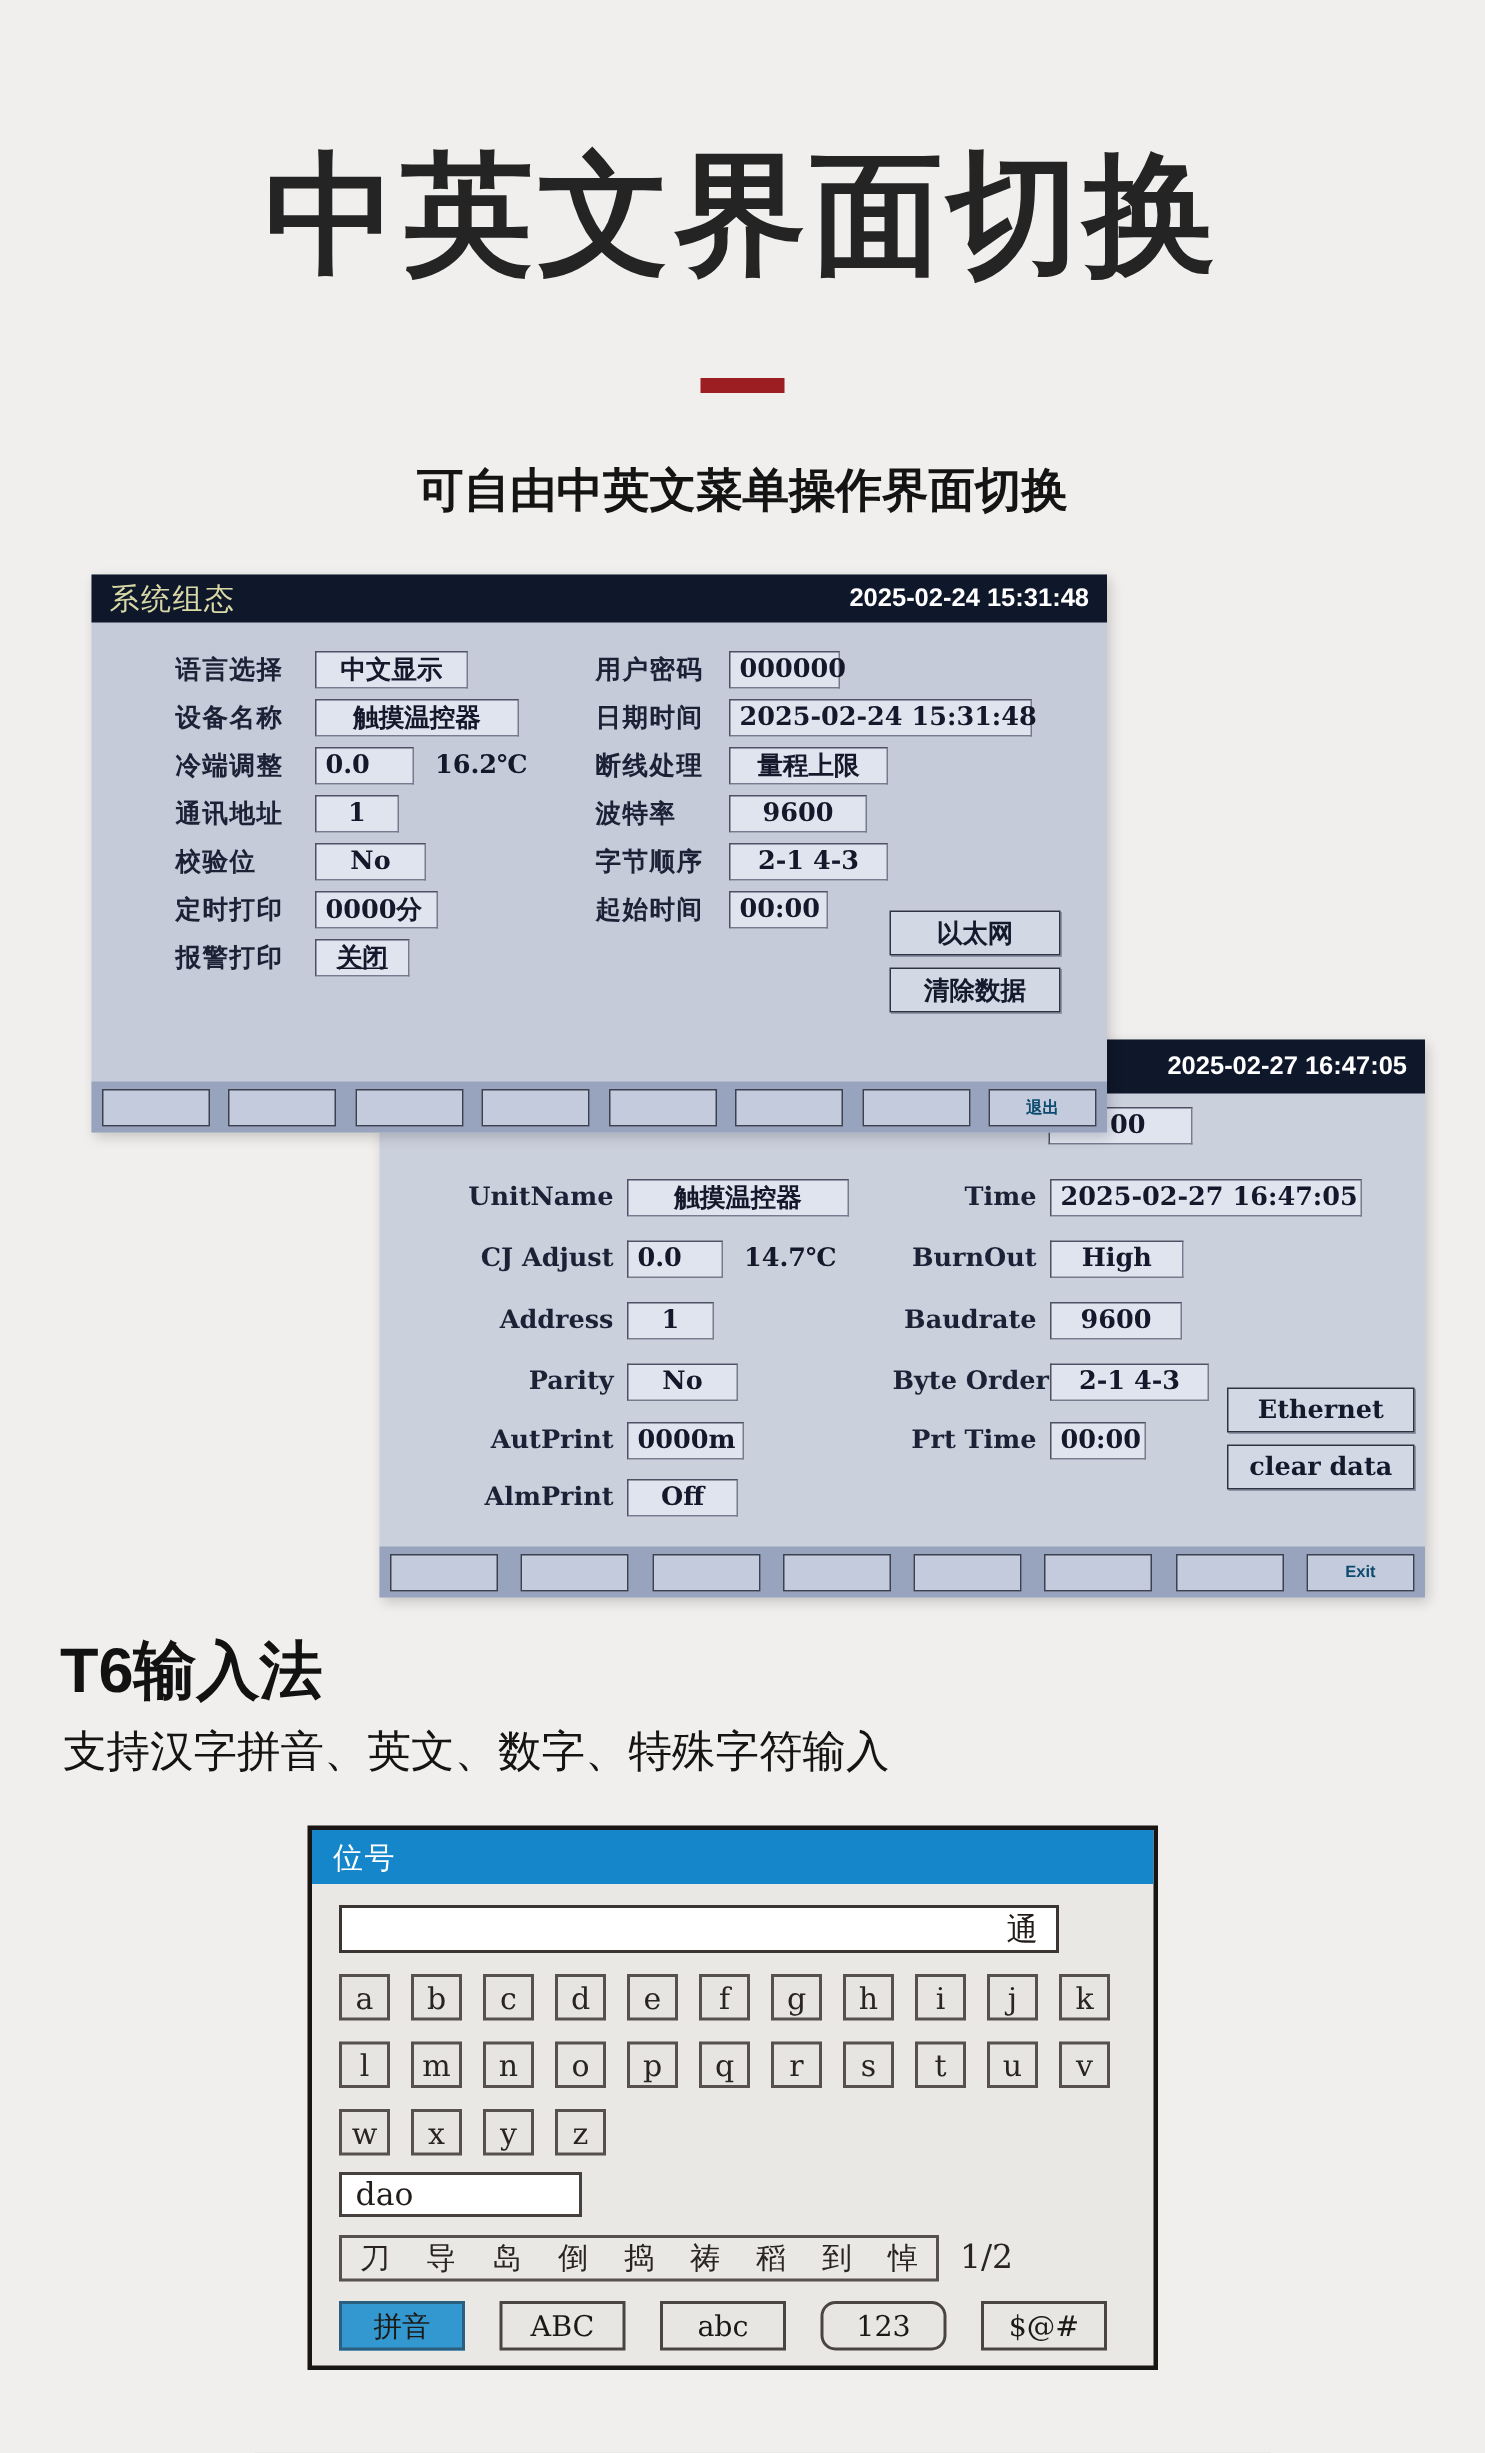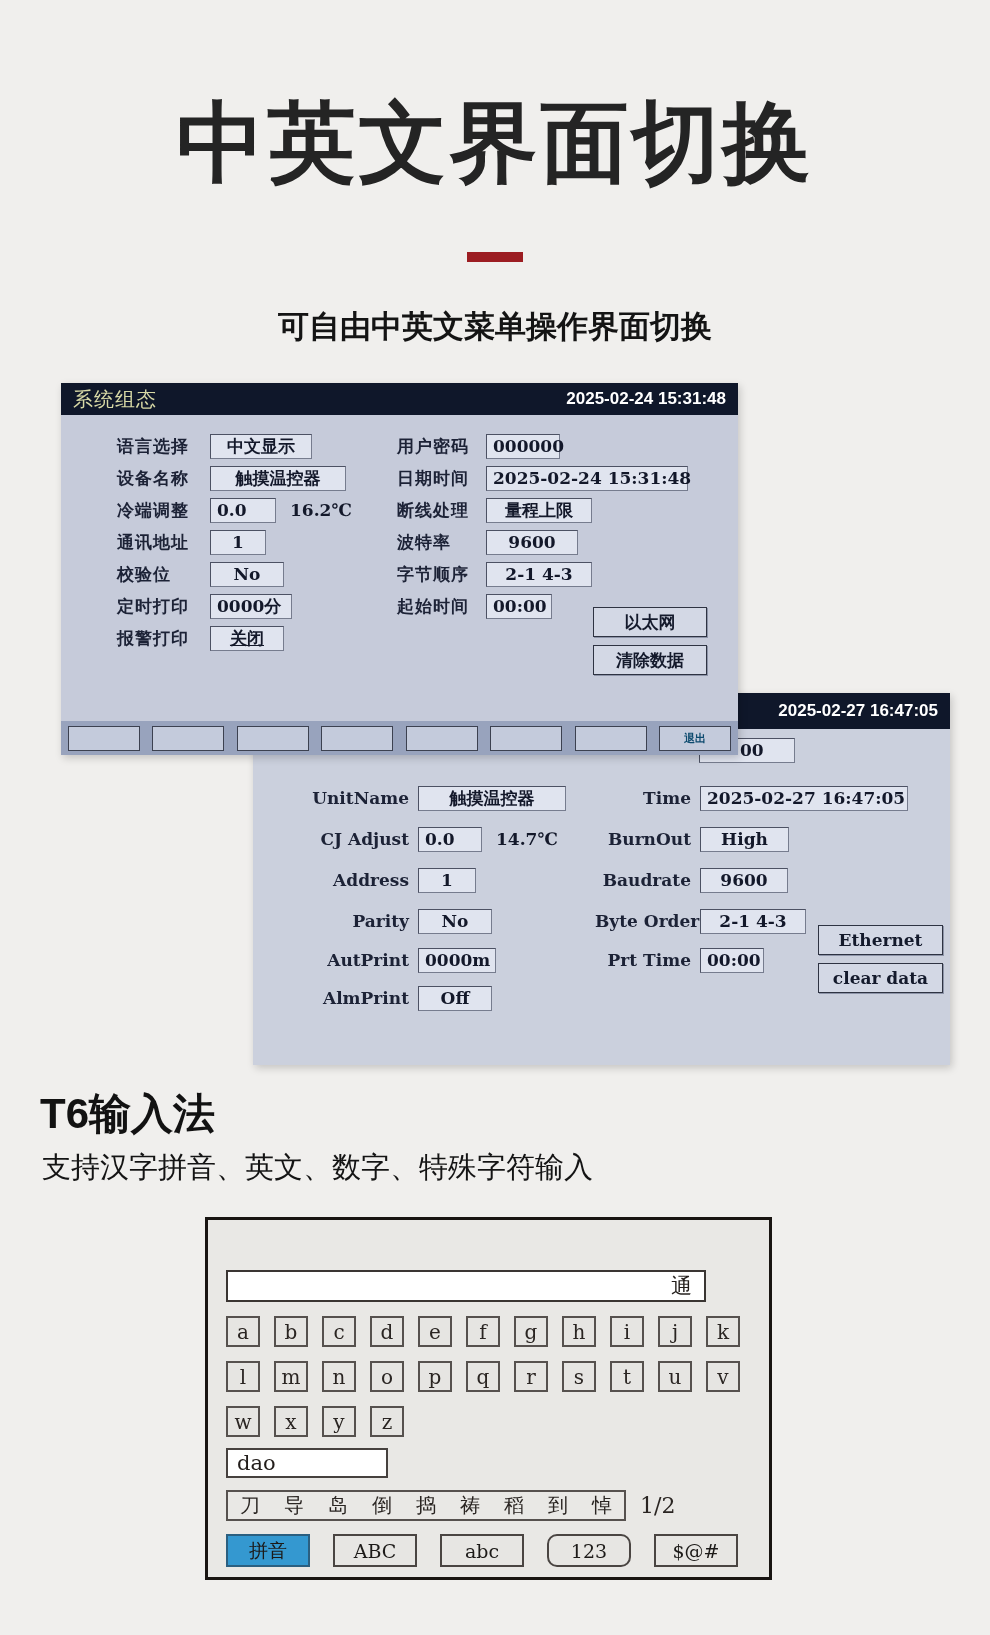--- a/index.html
+++ b/index.html
@@ -147,20 +147,30 @@
     </div>
 
     <div class="row" style="left:52px;top:292px;">
       <span class="lbl">AlmPrint</span>
       <span class="box" style="width:74px;">Off</span>
     </div>
 
     <div class="panel-btn" style="left:565px;top:232px;width:125px;">Ethernet</div>
     <div class="panel-btn" style="left:565px;top:270px;width:125px;">clear data</div>
 
+    <div class="toolbar">
+      <div class="tb-btn"></div>
+      <div class="tb-btn"></div>
+      <div class="tb-btn"></div>
+      <div class="tb-btn"></div>
+      <div class="tb-btn"></div>
+      <div class="tb-btn"></div>
+      <div class="tb-btn"></div>
+      <div class="tb-btn">Exit</div>
+    </div>
   </div>
 
   <div class="shot shot-cn s1">
     <div class="shot-header">
       <span class="win-title">系统组态</span>
       <span class="win-time">2025-02-24 15:31:48</span>
     </div>
 
     <div class="row" style="left:56px;top:50px;">
       <span class="lbl">语言选择</span>
@@ -212,21 +222,21 @@
       <span class="lbl">定时打印</span>
       <span class="box left" style="width:82px;">0000分</span>
     </div>
     <div class="row rcol" style="left:336px;top:210px;">
       <span class="lbl">起始时间</span>
       <span class="box left" style="width:66px;">00:00</span>
     </div>
 
     <div class="row" style="left:56px;top:242px;">
       <span class="lbl">报警打印</span>
-      <span class="box" style="width:74px;text-decoration:underline;">关闭</span>
+      <span class="box" style="width:63px;text-decoration:underline;">关闭</span>
     </div>
 
     <div class="panel-btn" style="left:532px;top:224px;width:114px;">以太网</div>
     <div class="panel-btn" style="left:532px;top:262px;width:114px;">清除数据</div>
 
     <div class="toolbar">
       <div class="tb-btn"></div>
       <div class="tb-btn"></div>
       <div class="tb-btn"></div>
       <div class="tb-btn"></div>
@@ -234,20 +244,23 @@
       <div class="tb-btn"></div>
       <div class="tb-btn"></div>
       <div class="tb-btn">退出</div>
     </div>
   </div>
 
   <div class="sec2-title">T6输入法</div>
   <div class="sec2-sub">支持汉字拼音、英文、数字、特殊字符输入</div>
 
   <div class="ime">
+    <div class="ime-titlebar">
+      <span>位号</span>
+    </div>
     <div class="ime-input">通</div>
 
     <div class="key" style="left:18px;top:96px;">a</div>
     <div class="key" style="left:66px;top:96px;">b</div>
     <div class="key" style="left:114px;top:96px;">c</div>
     <div class="key" style="left:162px;top:96px;">d</div>
     <div class="key" style="left:210px;top:96px;">e</div>
     <div class="key" style="left:258px;top:96px;">f</div>
     <div class="key" style="left:306px;top:96px;">g</div>
     <div class="key" style="left:354px;top:96px;">h</div>

